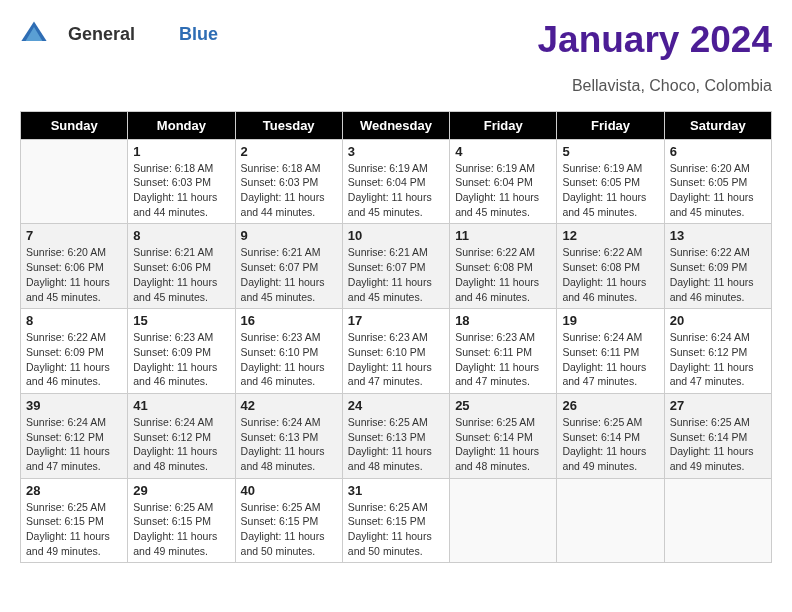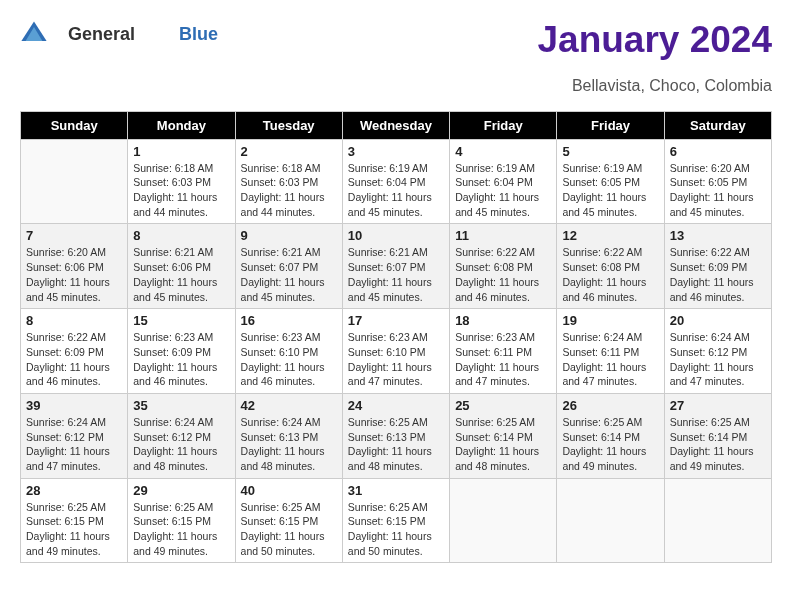--- a/index.html
+++ b/index.html
@@ -211,21 +211,21 @@
           <span class="day-number">20</span>
           <div class="day-info">Sunrise: 6:24 AM<br>Sunset: 6:12 PM<br>Daylight: 11 hours<br>and 47 minutes.</div>
         </td>
       </tr>
       <tr class="row-alt">
         <td>
           <span class="day-number">39</span>
           <div class="day-info">Sunrise: 6:24 AM<br>Sunset: 6:12 PM<br>Daylight: 11 hours<br>and 47 minutes.</div>
         </td>
         <td>
-          <span class="day-number">35</span>
+          <span class="day-number">41</span>
           <div class="day-info">Sunrise: 6:24 AM<br>Sunset: 6:12 PM<br>Daylight: 11 hours<br>and 48 minutes.</div>
         </td>
         <td>
           <span class="day-number">42</span>
           <div class="day-info">Sunrise: 6:24 AM<br>Sunset: 6:13 PM<br>Daylight: 11 hours<br>and 48 minutes.</div>
         </td>
         <td>
           <span class="day-number">24</span>
           <div class="day-info">Sunrise: 6:25 AM<br>Sunset: 6:13 PM<br>Daylight: 11 hours<br>and 48 minutes.</div>
         </td>

